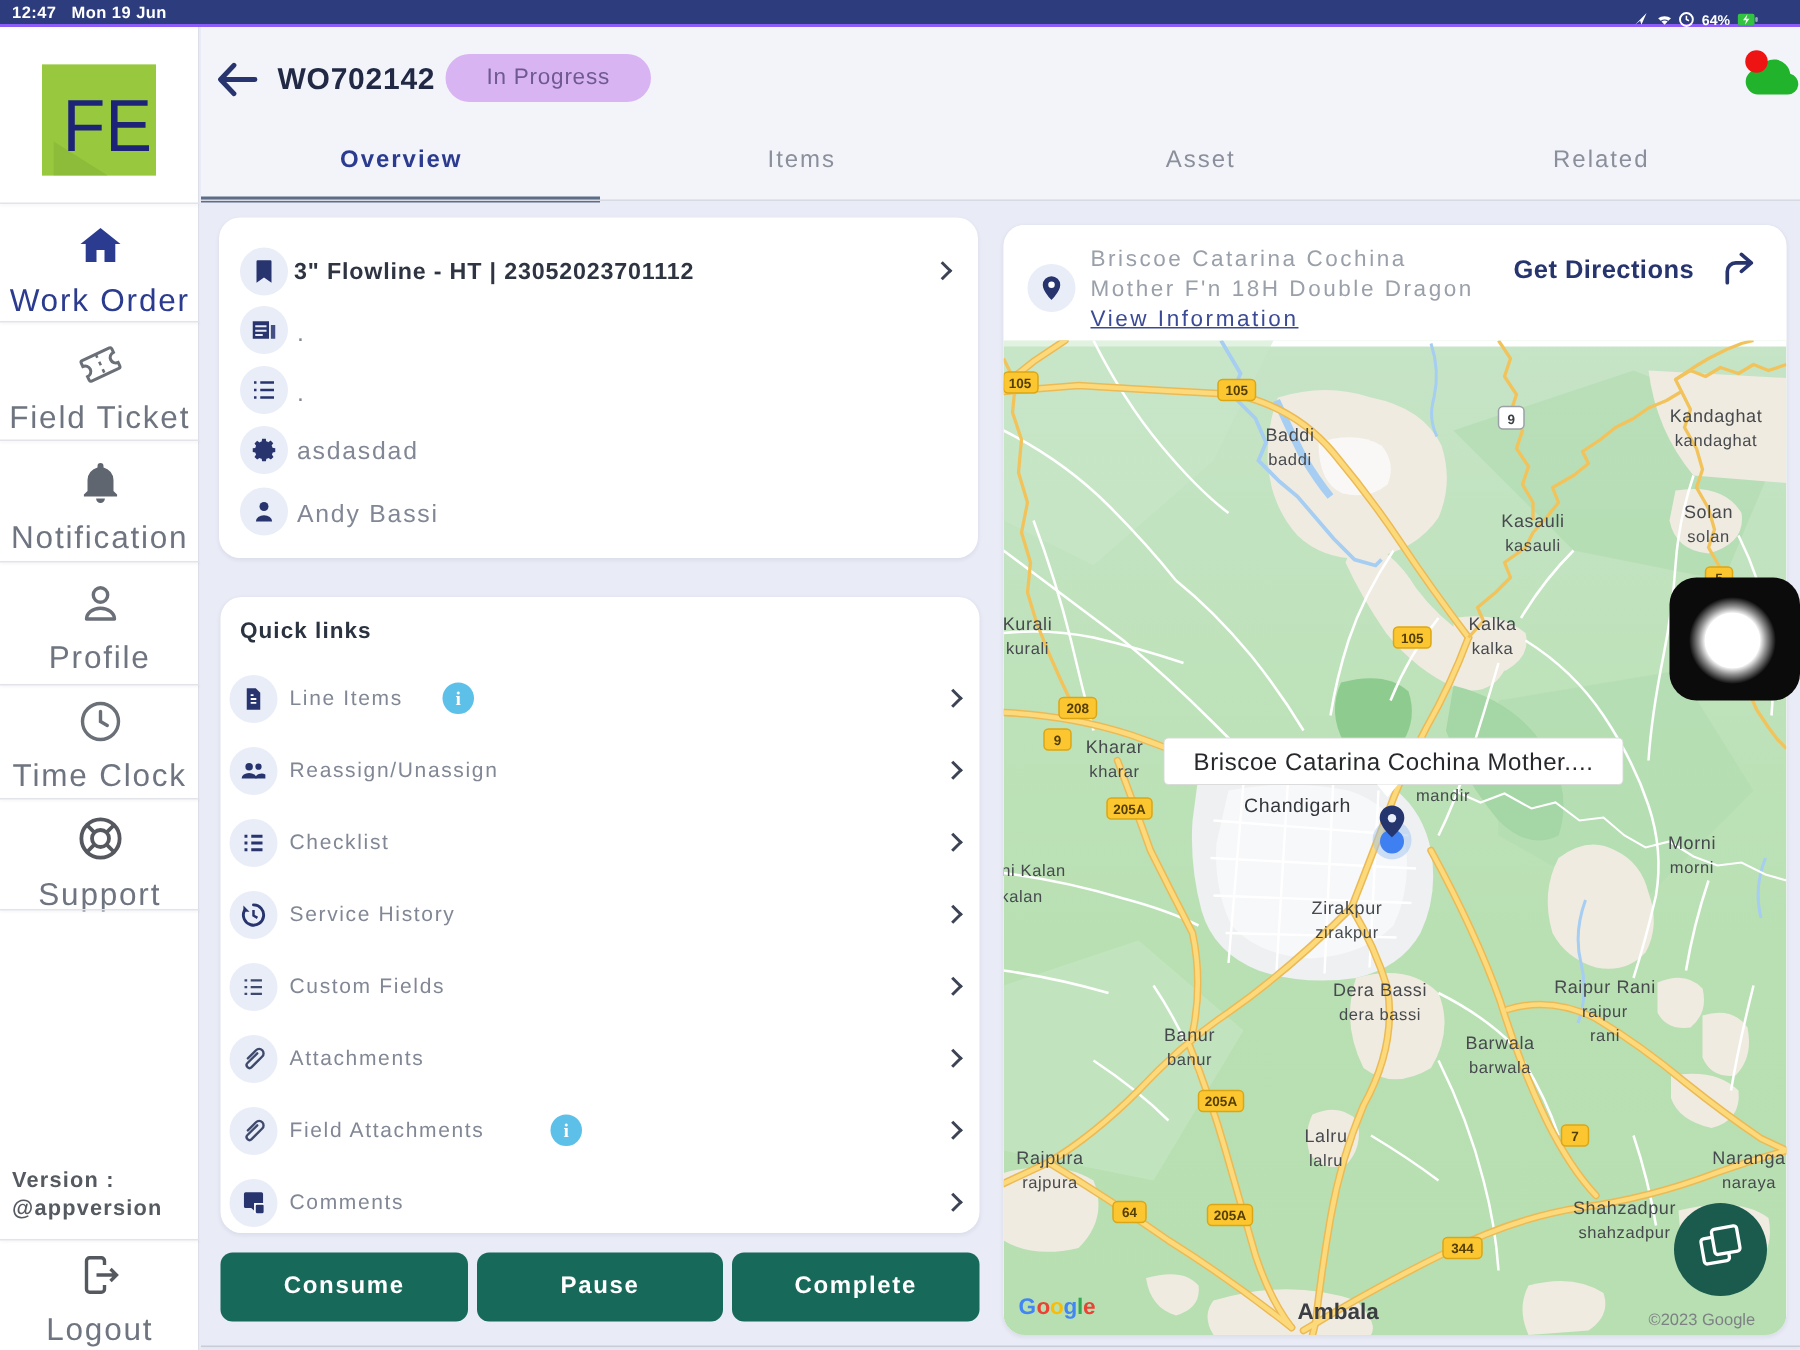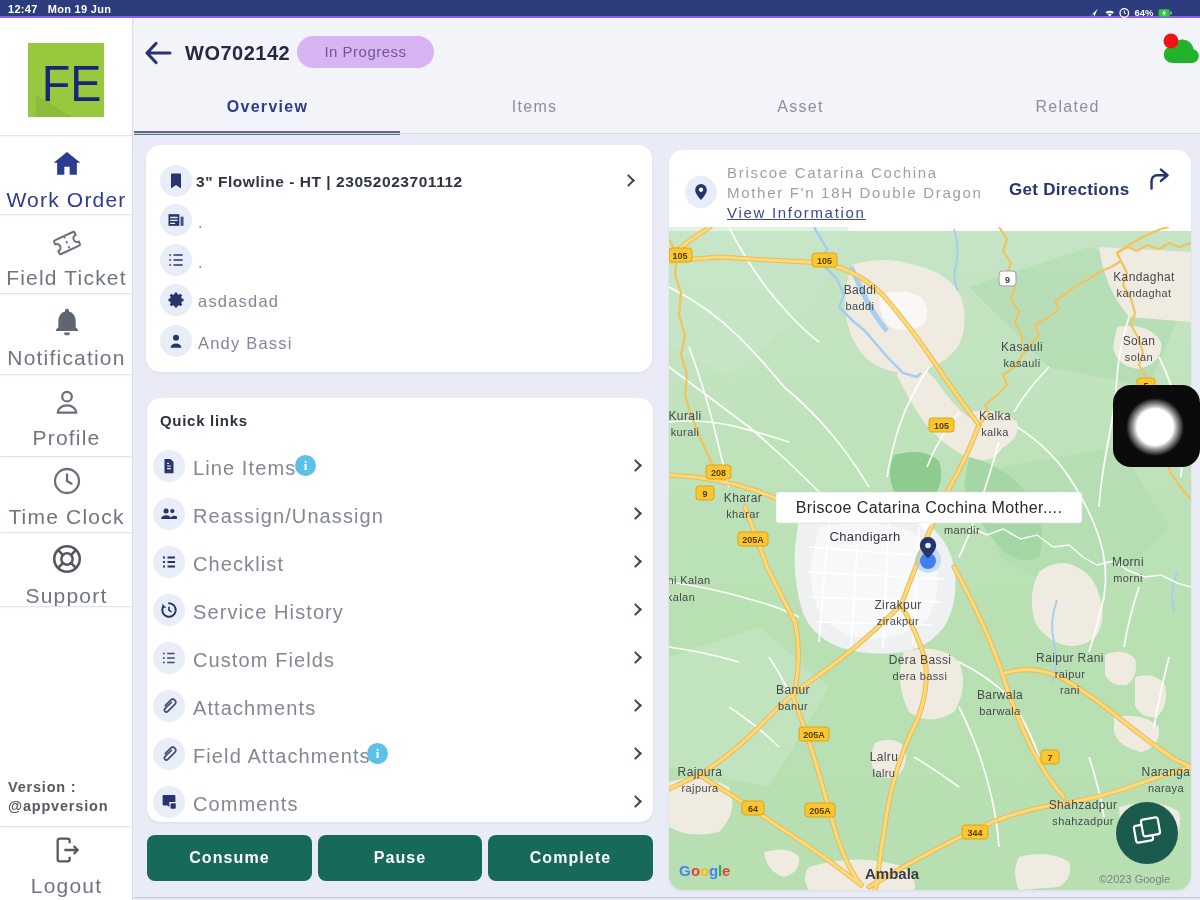--- a/index.html
+++ b/index.html
@@ -23,31 +23,31 @@
 .tab { position:absolute; top:80px; width:267px; text-align:center; font-size:16px; color:#8a8f9b; letter-spacing:1.3px; }
 .tab.active { color:#2b3b8f; font-weight:bold; }
 #tabline { position:absolute; left:0; top:113px; width:266px; height:3.5px; background:#5d6c87; }
 #tabborder { position:absolute; left:0; top:115px; width:1066px; height:1px; background:#d8dae3; }
 .card { position:absolute; background:#fff; border-radius:14px; box-shadow:0 1px 3px rgba(40,50,90,0.08); }
 #card1 { left:12px; top:127px; width:506px; height:227px; }
 #card1 .rowtext { font-size:16.5px; letter-spacing:1.2px; }
 #card2 { left:13px; top:380px; width:506px; height:424px; }
 .iconcircle { position:absolute; width:32px; height:32px; border-radius:50%; background:#e9edf8; }
 .iconcircle svg { position:absolute; left:6px; top:6px; }
-.rowtext { position:absolute; font-size:20px; color:#818794; letter-spacing:1.1px; }
+.rowtext { position:absolute; font-size:14px; color:#818794; letter-spacing:1.1px; }
 .rowtitle { position:absolute; font-size:15.5px; font-weight:bold; color:#2e3441; letter-spacing:0.55px; }
 .chev { position:absolute; width:9px; height:9px; border-right:2px solid #3c4354; border-top:2px solid #3c4354; transform:rotate(45deg); }
 #qltitle { position:absolute; left:13px; top:14px; font-size:15px; font-weight:bold; color:#2b3240; letter-spacing:0.7px; }
 .info { position:absolute; width:21px; height:21px; border-radius:50%; background:#5cc0e8; color:#fff; font-size:13px; font-weight:bold; text-align:center; line-height:21px; font-family:"Liberation Serif", serif; }
 .btn { position:absolute; top:817px; height:46px; background:#17695a; border-radius:8px; color:#fff; font-size:16px; font-weight:bold; text-align:center; line-height:46px; letter-spacing:1.1px; }
 #rightcard { position:absolute; left:535px; top:132px; width:522px; height:740px; background:#fff; border-radius:14px; overflow:hidden; box-shadow:0 1px 3px rgba(40,50,90,0.08); }
 #addr { position:absolute; left:0; top:0; width:522px; height:77px; background:#fff; }
 #addrtext { position:absolute; left:58px; top:13px; font-size:15px; color:#9aa0aa; line-height:20px; letter-spacing:1.7px; }
 #viewinfo { font-size:15px; color:#3b4a94; text-decoration:underline; }
-#getdir { position:absolute; left:340px; top:20px; font-size:17px; font-weight:bold; color:#27356e; letter-spacing:0.3px;margin-top:10px; }
+#getdir { position:absolute; left:340px; top:20px; font-size:17px; font-weight:bold; color:#27356e; letter-spacing:0.3px; }
 #map { position:absolute; left:0; top:77px; width:522px; height:663px; }
 #recbox { position:absolute; left:1113px; top:385px; width:87px; height:82px; background:#0b0b0b; border-radius:18px; }
 #cloudicon { position:absolute; left:1158px; top:33px; width:42px; height:32px; }
 </style>
 </head>
 <body>
 <div id="statusbar">
   <div id="sb-left">12:47&nbsp;&nbsp;&nbsp;Mon 19 Jun</div>
   <div id="sb-right">
     <svg width="112" height="12" viewBox="0 0 120 14">

